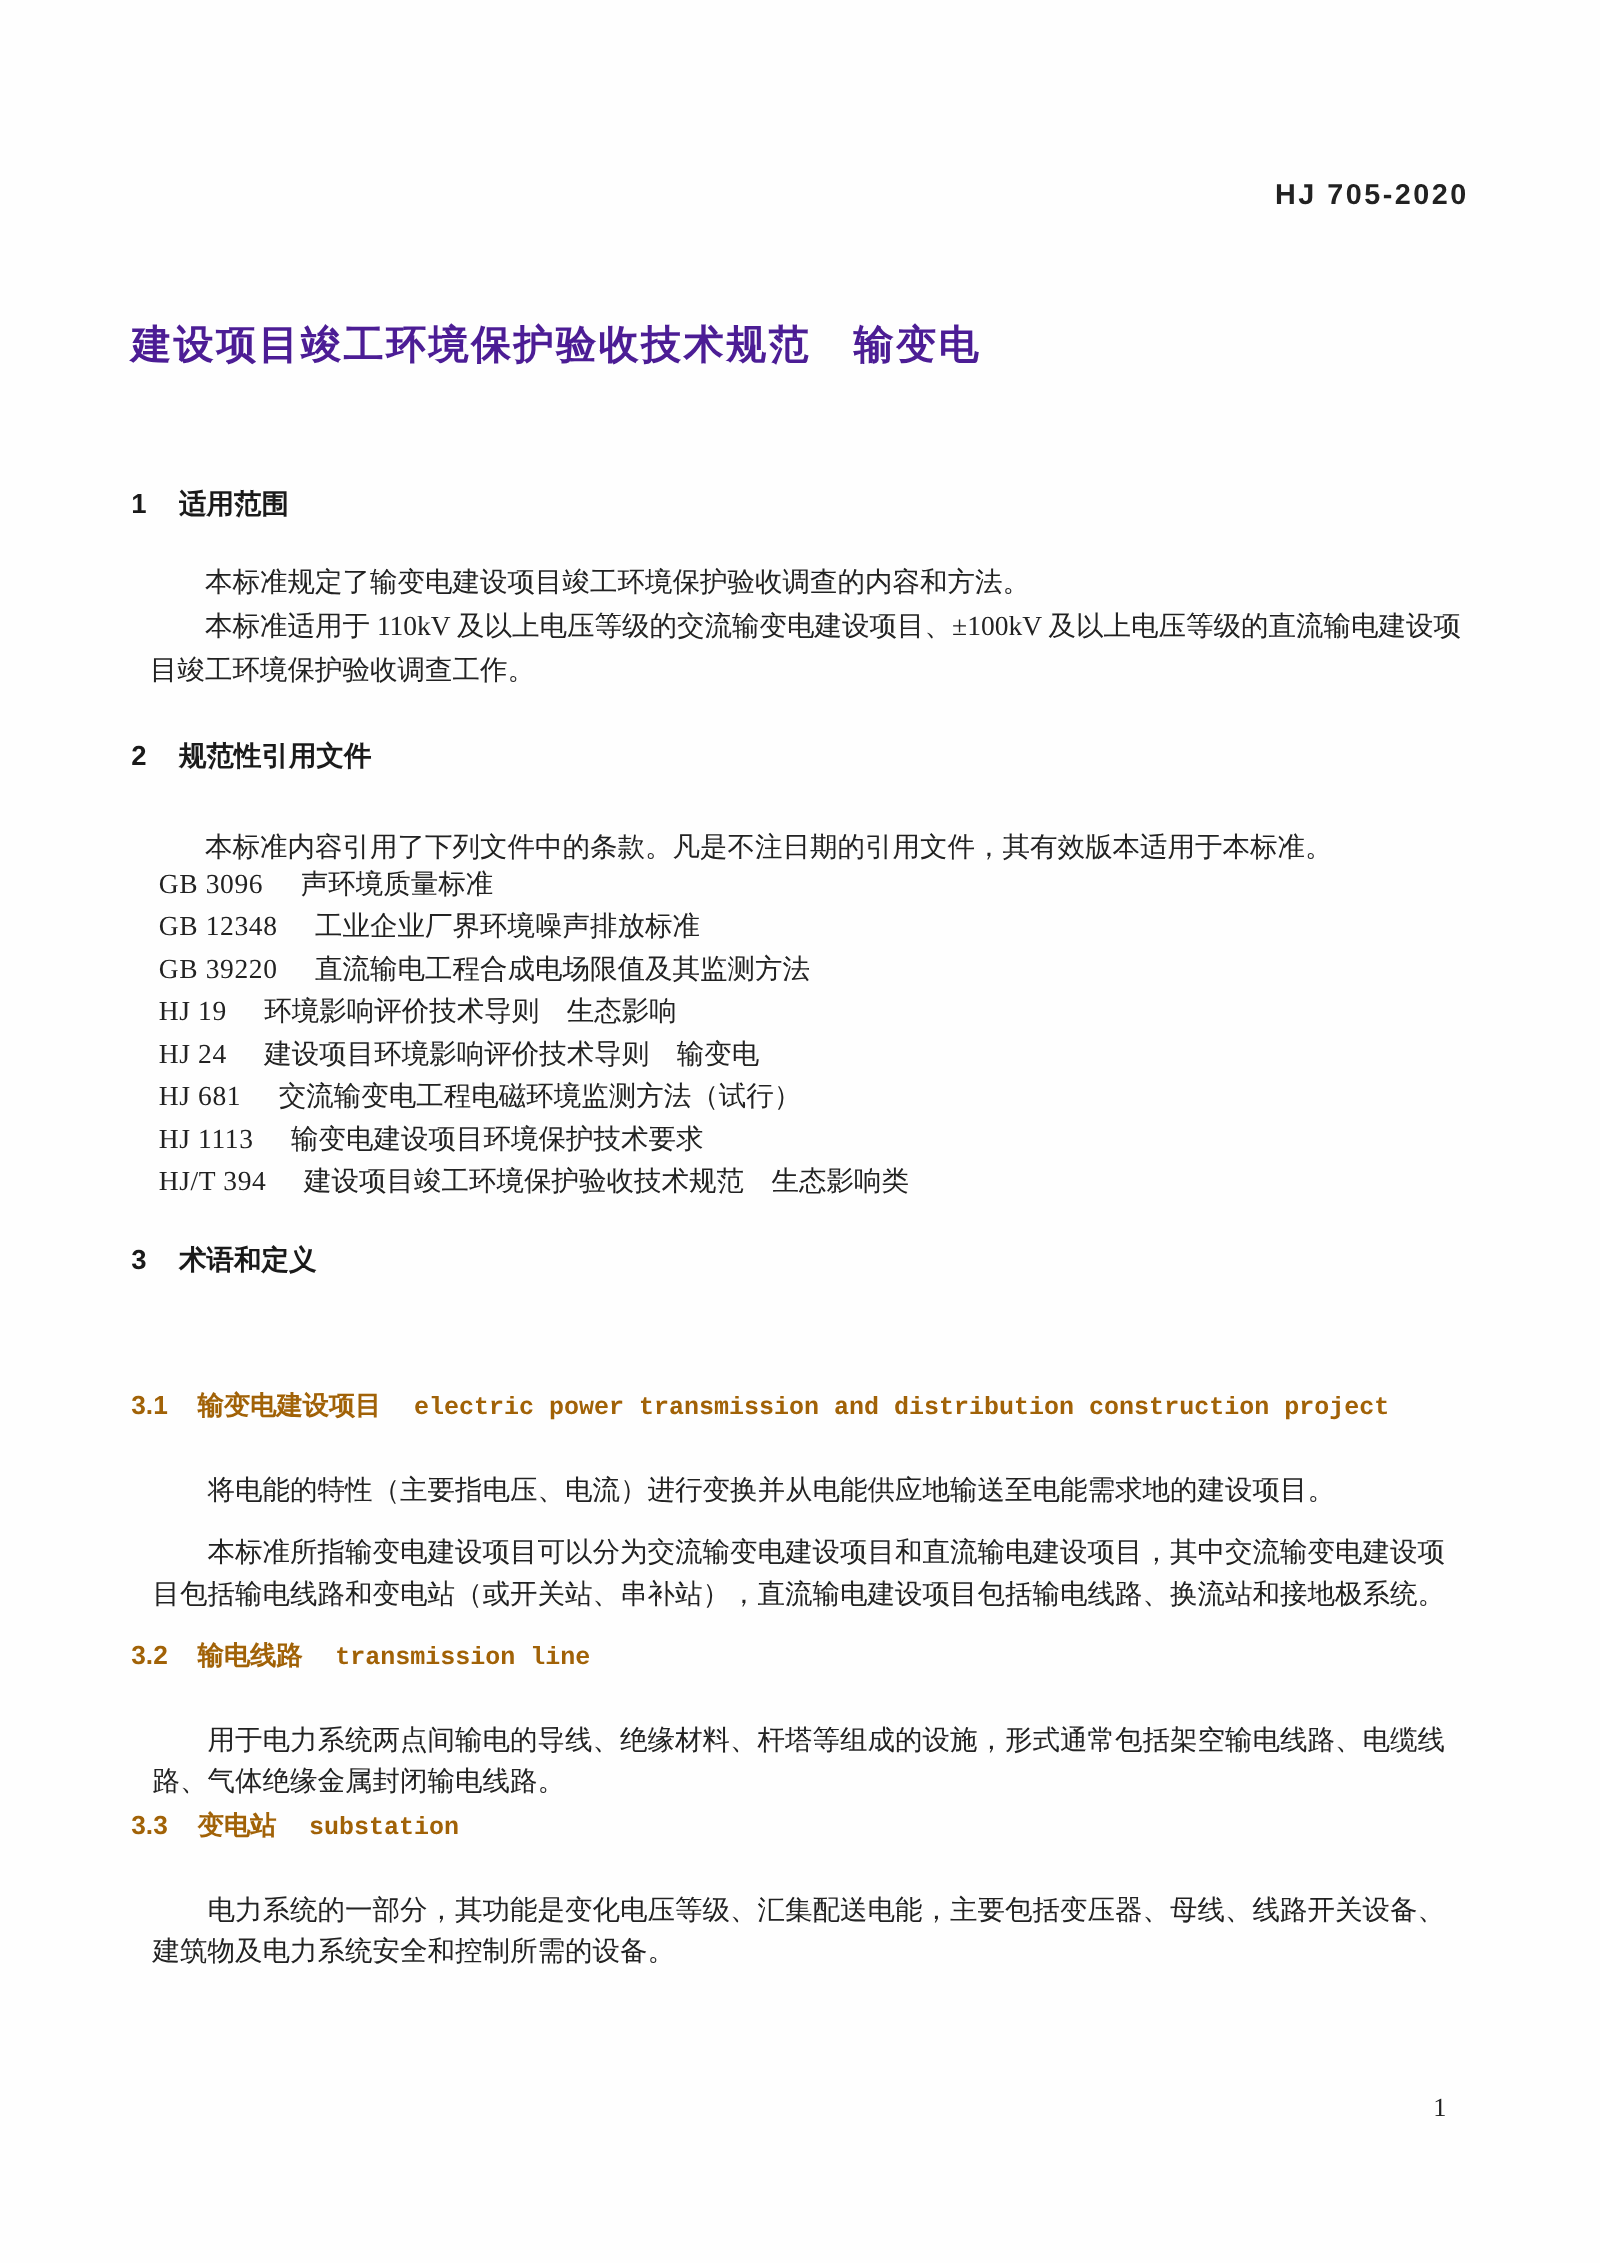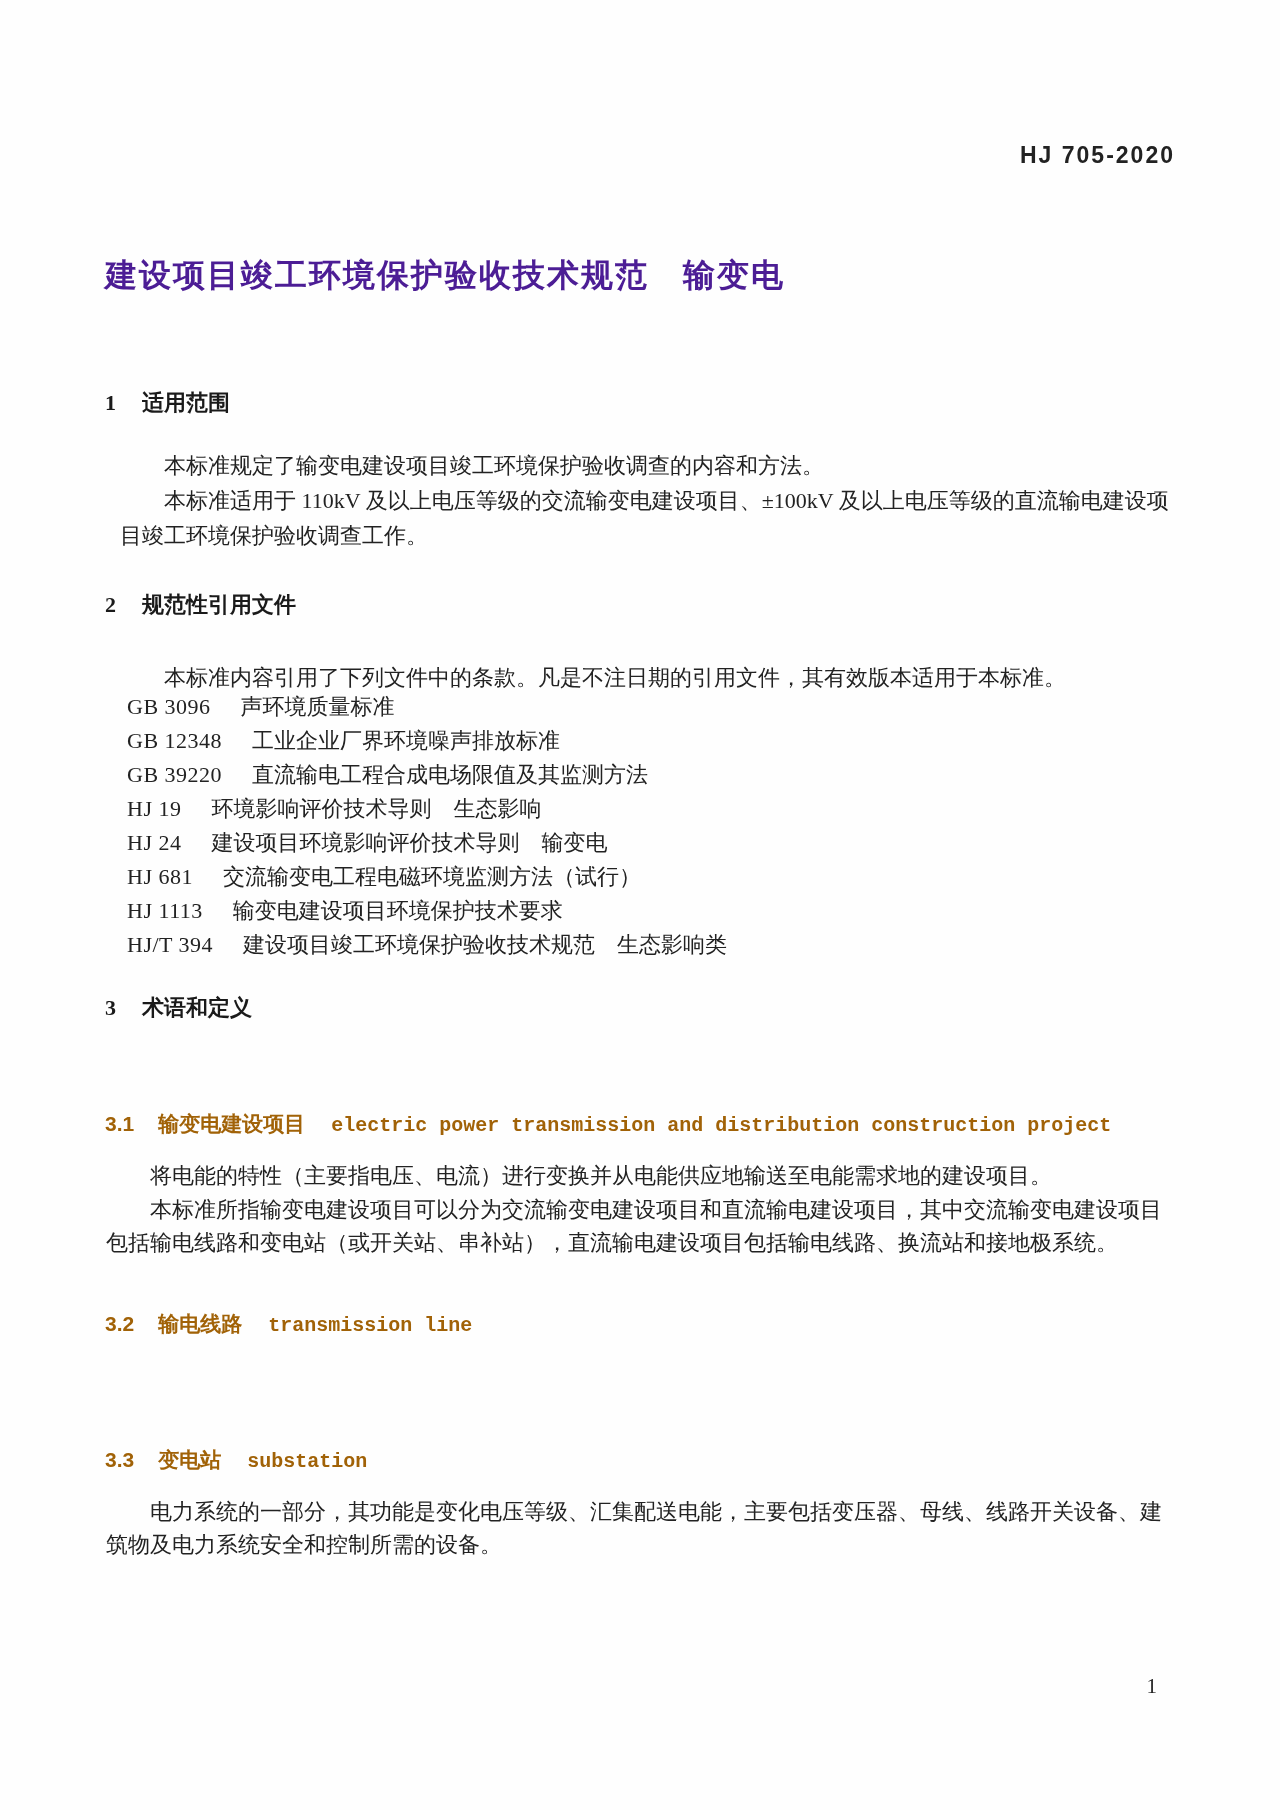--- a/index.html
+++ b/index.html
@@ -20,21 +20,21 @@
     font-size: 23px; font-weight: 600; letter-spacing: 2px; color: #222;
   }
 
   .doc-title {
     top: 254px; margin: 0; text-align: left;
     font-family: "Liberation Sans", sans-serif;
     font-size: 32px; font-weight: 700; color: #4c1d95; letter-spacing: 2px;
   }
 
   .sec-heading {
-    font-family: Liberation Serif, serif;
+    font-family: Liberation Sans, sans-serif;
     font-size: 22px; font-weight: 700; color: #1a1a1a;
   }
   .sec-num { margin-right: 26px; }
 
   .body-text { font-size: 22px; line-height: 35px; color: #222; margin-left: 15px; }
   .body-text p { margin: 0; text-indent: 44px; }
 
   .ref-list { font-size: 22px; color: #222; }
   .ref-row { line-height: 34px; padding-left: 22px; white-space: nowrap; }
   .ref-code { letter-spacing: 0.5px; }
@@ -44,21 +44,21 @@
     font-family: "Liberation Sans", sans-serif;
     font-size: 21px; font-weight: 700; color: #a16207; white-space: nowrap;
   }
   .term-num { margin-right: 24px; }
   .term-en {
     font-family: "Liberation Mono", monospace;
     font-size: 20px; font-weight: 700; margin-left: 26px; letter-spacing: 0px;
   }
 
   .term-body { font-size: 22px; line-height: 33px; color: #222; }
-  .term-body p { margin: 1px; text-indent: 44px; }
+  .term-body p { margin: 17px; text-indent: 44px; }
 
   .page-footer { top: 1674px; text-align: right; }
   .page-num { font-size: 21px; color: #222; padding-right: 18px; }
 </style>
 </head>
 <body>
 
 <div class="page">
 
   <div class="abs header-row">
@@ -116,20 +116,23 @@
     <span class="term-num">3.1</span><span>输变电建设项目</span><span class="term-en">electric power transmission and distribution construction project</span>
   </div>
   <div class="abs term-body" style="top:1158px">
     <p>将电能的特性（主要指电压、电流）进行变换并从电能供应地输送至电能需求地的建设项目。</p>
     <p>本标准所指输变电建设项目可以分为交流输变电建设项目和直流输电建设项目，其中交流输变电建设项目包括输电线路和变电站（或开关站、串补站），直流输电建设项目包括输电线路、换流站和接地极系统。</p>
   </div>
 
   <div class="abs term-heading" style="top:1310px">
     <span class="term-num">3.2</span><span>输电线路</span><span class="term-en">transmission line</span>
   </div>
+  <div class="abs term-body" style="top:1358px">
+    <p>用于电力系统两点间输电的导线、绝缘材料、杆塔等组成的设施，形式通常包括架空输电线路、电缆线路、气体绝缘金属封闭输电线路。</p>
+  </div>
 
   <div class="abs term-heading" style="top:1446px">
     <span class="term-num">3.3</span><span>变电站</span><span class="term-en">substation</span>
   </div>
   <div class="abs term-body" style="top:1494px">
     <p>电力系统的一部分，其功能是变化电压等级、汇集配送电能，主要包括变压器、母线、线路开关设备、建筑物及电力系统安全和控制所需的设备。</p>
   </div>
 
   <div class="abs page-footer">
     <span class="page-num">1</span>

